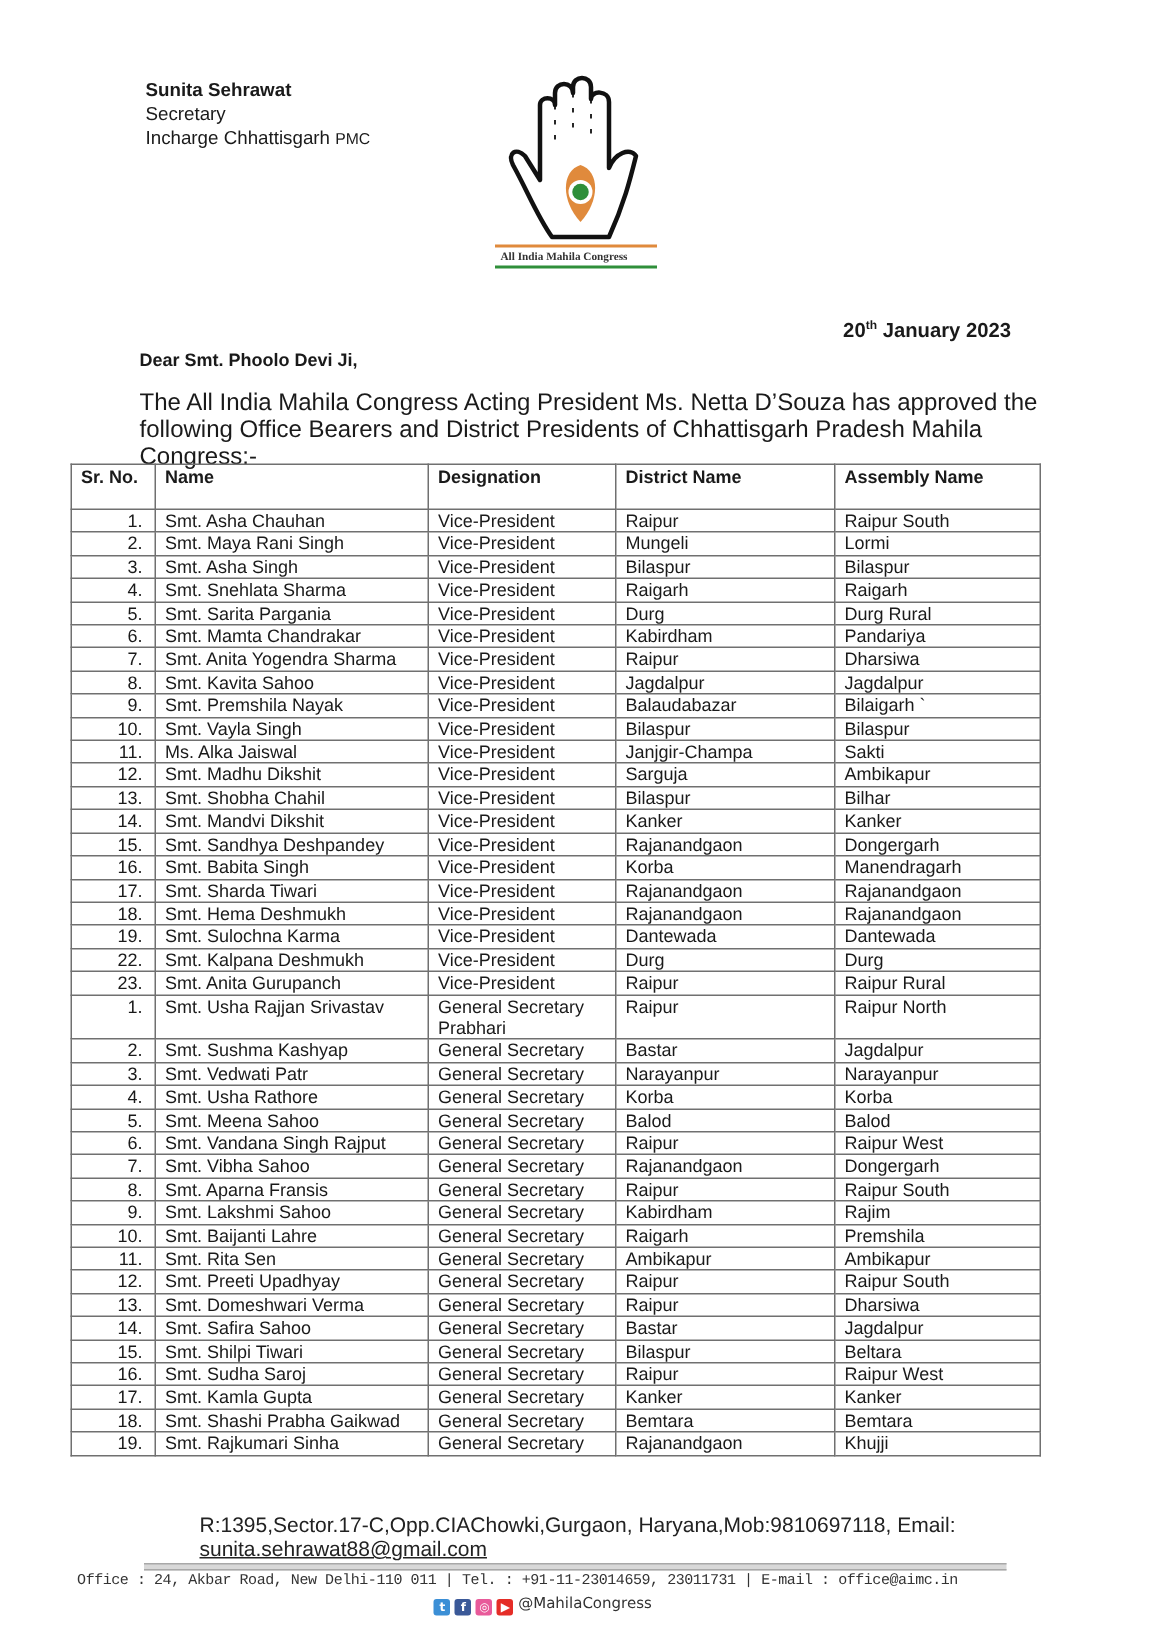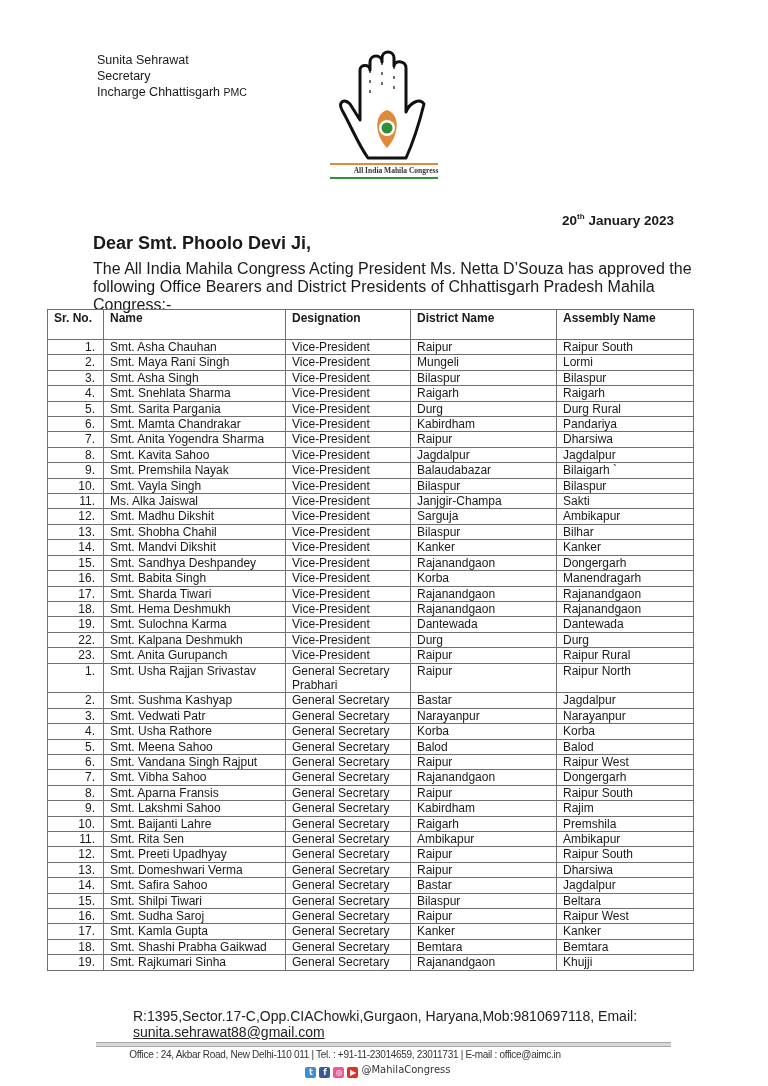--- a/index.html
+++ b/index.html
@@ -1,45 +1,45 @@
 <!DOCTYPE html>
 <html><head>
 <meta charset="utf-8">
 <style>
   html, body { margin: 0; padding: 0; background: #ffffff; }
   body { width: 768px; height: 1086px; position: relative; overflow: hidden;
          font-family: "Liberation Sans", sans-serif; color: #1a1a1a; }
   .sender { position: absolute; left: 97px; top: 52px; font-size: 12.5px; line-height: 16px; }
-  .sender .nm { font-weight: normal; }
+  .sender .nm { font-weight: bold; }
   .sender .pmc { font-size: 10.5px; }
   .logo { position: absolute; left: 330px; top: 48px; width: 110px; height: 132px; }
-  .logo-caption { position: absolute; left: 336px; top: 166px; width: 120px; text-align: center;
+  .logo-caption { position: absolute; left: 316px; top: 166px; width: 120px; text-align: center;
                   font-family: "Liberation Serif", serif; font-weight: bold; font-size: 7.5px; color: #333; }
   .logo-lines { position: absolute; left: 330px; top: 163px; width: 108px; height: 2px; background: #e08a3c; }
   .logo-lines2 { position: absolute; left: 330px; top: 177px; width: 108px; height: 2px; background: #2f8f3a; }
   .date { position: absolute; right: 94px; top: 212px; font-weight: bold; font-size: 13.5px; }
   .date sup { font-size: 8px; }
-  .salutation { position: absolute; left: 93px; top: 233px; font-weight: bold; font-size: 18px; }
+  .salutation { position: absolute; left: 93px; top: 233px; font-weight: bold; font-size: 12px; }
   .intro { position: absolute; left: 93px; top: 260px; width: 620px; font-size: 16px; line-height: 18px; }
   table.roster { position: absolute; left: 47px; top: 309px; width: 646px; border-collapse: collapse;
                  font-size: 12px; table-layout: fixed; }
   table.roster th, table.roster td { border: 1px solid #707070; padding: 0 6px; line-height: 14.4px;
                  vertical-align: top; text-align: left; white-space: nowrap; overflow: hidden; }
   table.roster th { font-weight: bold; height: 28px; padding-top: 1px; }
   table.roster th.sr { white-space: normal; line-height: 14px; }
   table.roster td.sr { text-align: right; padding-right: 8px; }
   table.roster td.wrap { white-space: normal; }
   col.c1 { width: 56px; } col.c2 { width: 182px; } col.c3 { width: 125px; } col.c4 { width: 146px; } col.c5 { width: 137px; }
   .addr { position: absolute; left: 133px; top: 1008px; font-size: 14px; color: #222; }
   .addr a { color: #222; text-decoration: underline; }
   .rule { position: absolute; left: 96px; top: 1042px; width: 575px; height: 3px;
           border-top: 1px solid #a8a8a8; border-bottom: 1px solid #a8a8a8; background: #d8d8d8; }
   .office { position: absolute; left: 0; width: 690px; top: 1049px; text-align: center; font-size: 10px;
-            font-family: Liberation Sans, sans-serif; color: #333; letter-spacing: -0.3px; }
-  .social { position: absolute; left: 16px; width: 724px; top: 1064px; text-align: center; font-size: 10px;
+            font-family: Liberation Mono, monospace; color: #333; letter-spacing: -0.3px; }
+  .social { position: absolute; left: 0; width: 724px; top: 1064px; text-align: center; font-size: 10px;
             font-family: "DejaVu Sans", sans-serif; color: #333; }
   .social .ic { display: inline-block; width: 11px; height: 11px; border-radius: 2px; vertical-align: -2px;
                 margin-right: 3px; color: #fff; font-size: 8px; line-height: 11px; text-align: center; font-weight: bold; }
   .ic.tw { background: #3b8fd6; } .ic.fb { background: #3b5998; } .ic.ig { background: #e85a9a; } .ic.yt { background: #e52d27; }
 </style>
 </head>
 <body>
 
 <div class="sender">
   <div class="nm">Sunita Sehrawat</div>

